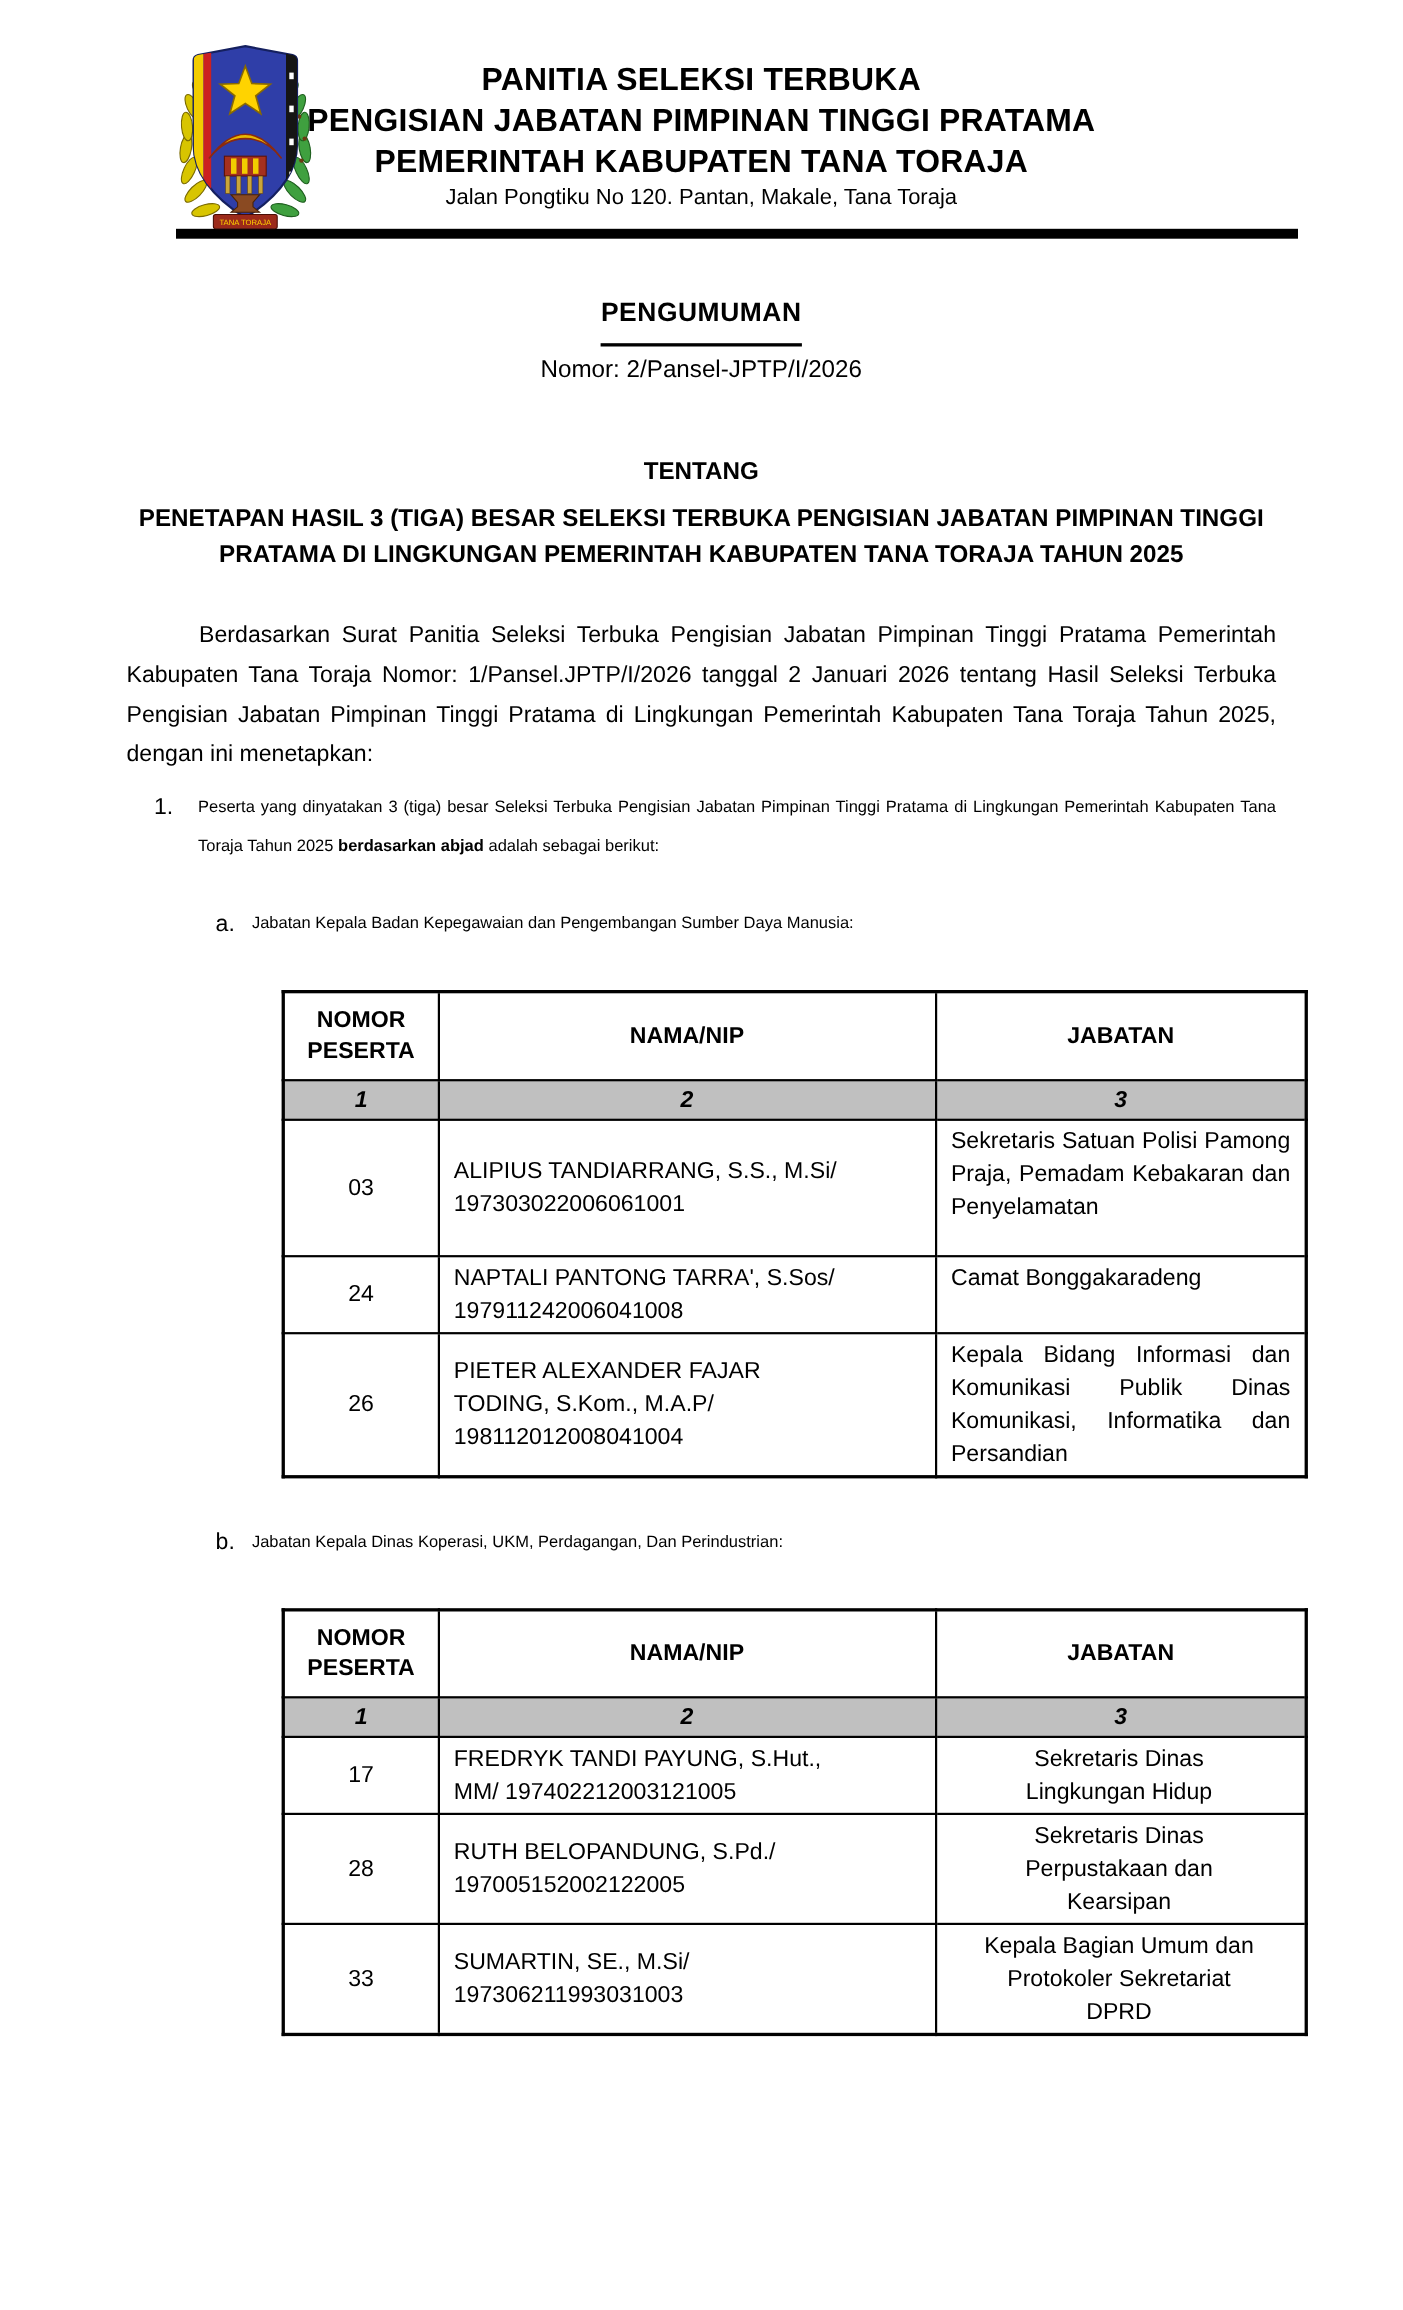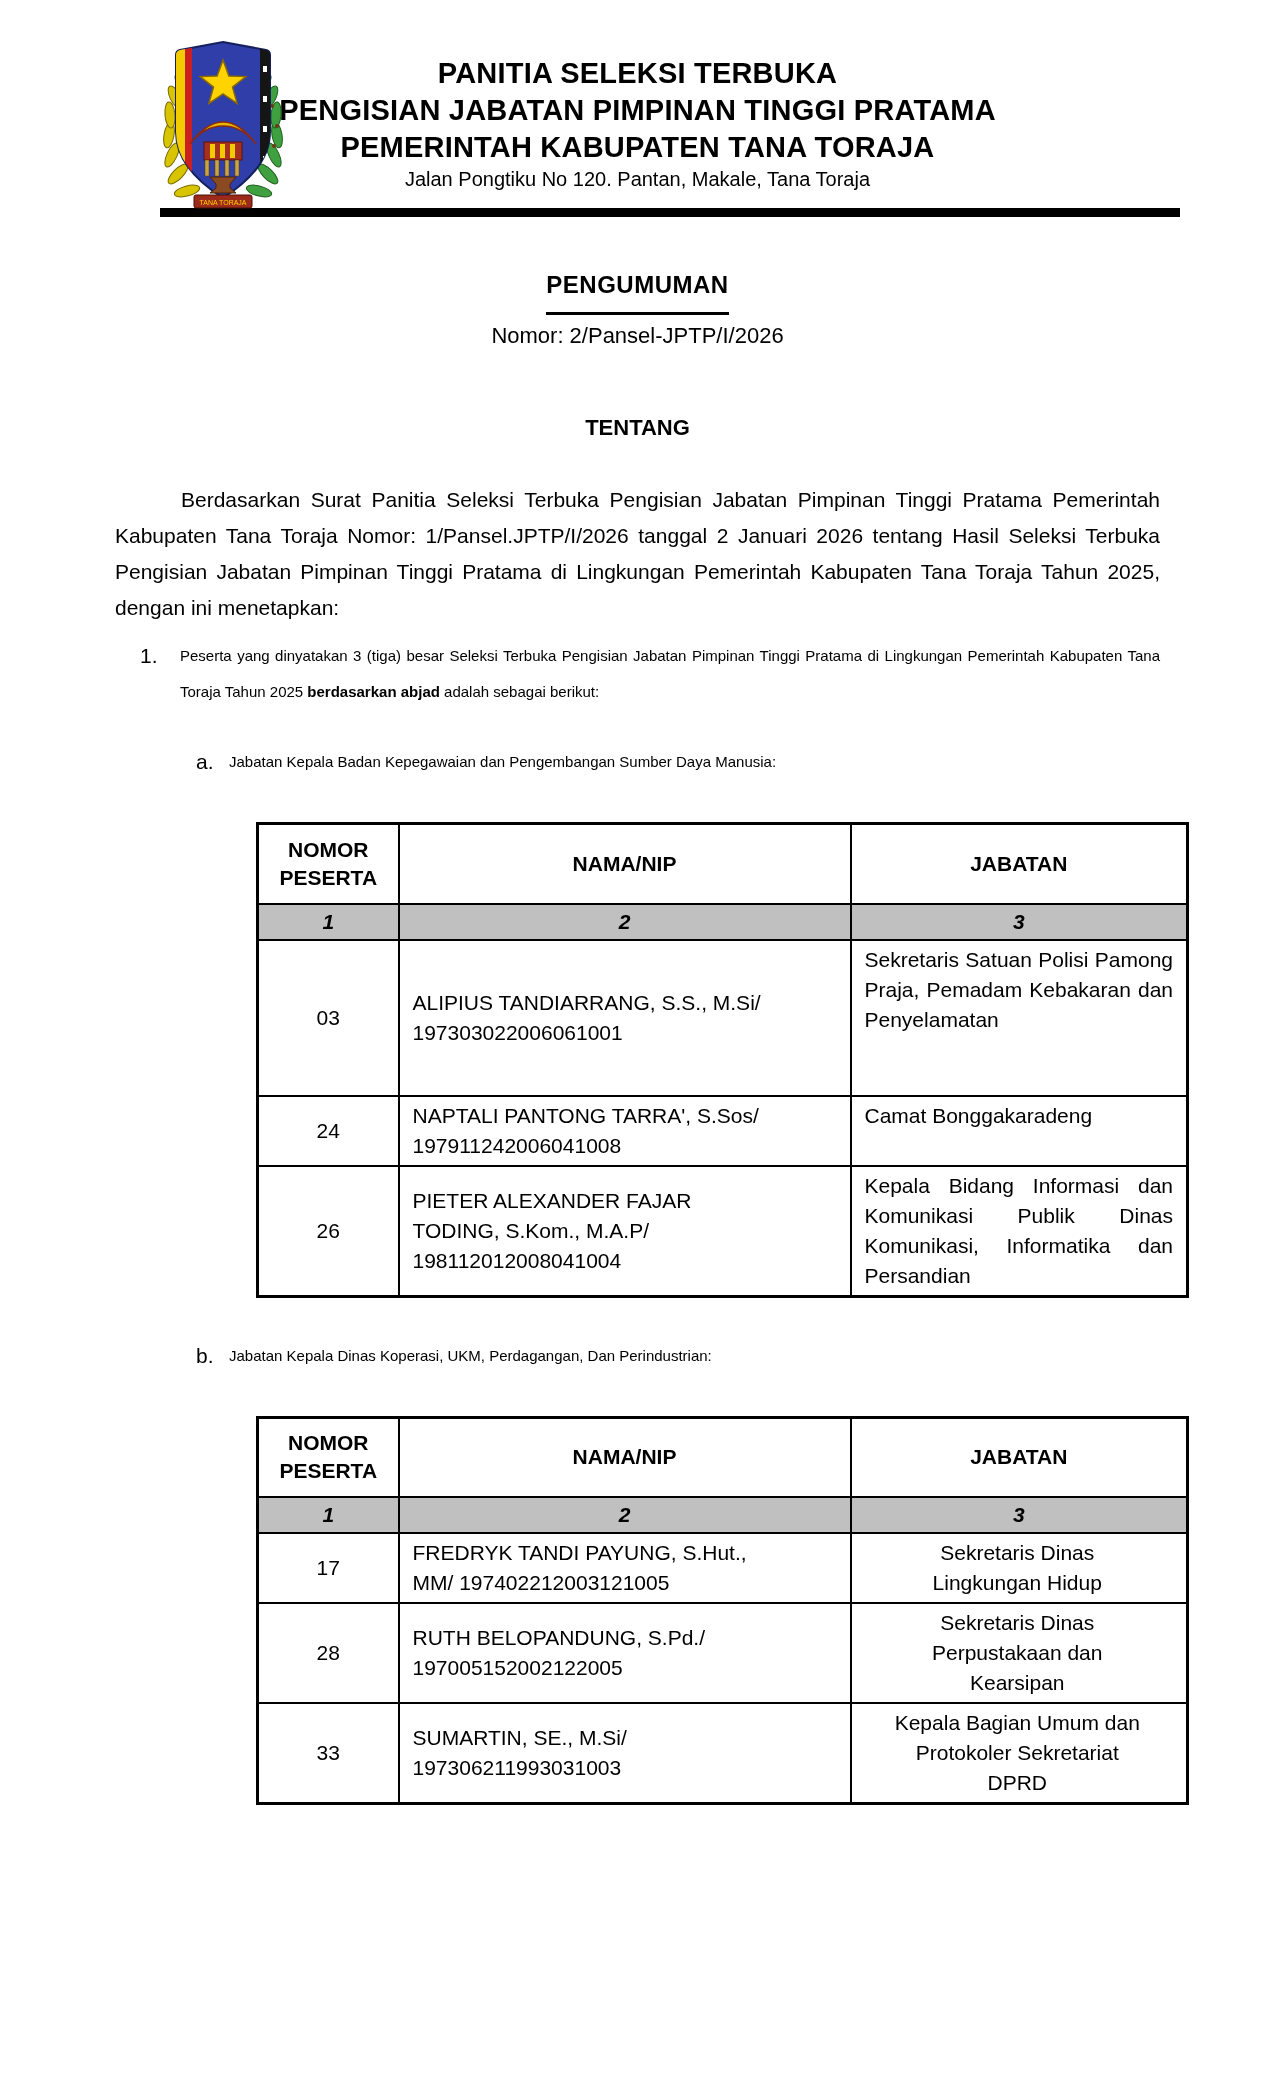--- a/index.html
+++ b/index.html
@@ -57,21 +57,21 @@
   .num-row td {
     height: 36px; background: #c0c0c0;
     font-size: 21px; font-weight: bold; font-style: italic;
     text-align: center; vertical-align: middle;
   }
   .doc-table tbody td { font-size: 21px; line-height: 30px; padding: 4px 13px; }
   .c-no { text-align: center; vertical-align: middle; }
   .c-nama { text-align: left; vertical-align: middle; white-space: pre-line; }
   .t-a .c-jab { text-align: justify; vertical-align: top; }
   .t-b .c-jab { text-align: center; vertical-align: middle; white-space: pre-line; padding-left: 10px; }
-  .t-a tr.r0 td { height: 156px; }
+  .t-a tr.r0 td { height: 124px; }
   .t-a tr.r1 td { height: 64px; }
   .t-a tr.r2 td { height: 128px; }
   .t-b tr.r0 td { height: 64px; }
   .t-b tr.r1 td { height: 92px; }
   .t-b tr.r2 td { height: 92px; }
 
   .section-b-heading { margin-top: 40px; }
 </style>
 </head>
 <body>
@@ -152,20 +152,21 @@
   </header>
 
   <main>
 
     <div class="announce-title">
       <span class="underlined">PENGUMUMAN</span>
     </div>
     <div class="announce-number">Nomor: 2/Pansel-JPTP/I/2026</div>
 
     <div class="tentang">TENTANG</div>
+    <div class="subject">PENETAPAN HASIL 3 (TIGA) BESAR SELEKSI TERBUKA PENGISIAN JABATAN PIMPINAN TINGGI PRATAMA DI LINGKUNGAN PEMERINTAH KABUPATEN TANA TORAJA TAHUN 2025</div>
 
     <p class="opening">Berdasarkan Surat Panitia Seleksi Terbuka Pengisian Jabatan Pimpinan Tinggi Pratama Pemerintah Kabupaten Tana Toraja Nomor: 1/Pansel.JPTP/I/2026 tanggal 2 Januari 2026 tentang Hasil Seleksi Terbuka Pengisian Jabatan Pimpinan Tinggi Pratama di Lingkungan Pemerintah Kabupaten Tana Toraja Tahun 2025, dengan ini menetapkan:</p>
 
     <div class="list-item lvl1">
       <span class="marker">1.</span>
       <div class="li-text"><span>Peserta yang dinyatakan 3 (tiga) besar Seleksi Terbuka Pengisian Jabatan Pimpinan Tinggi Pratama di Lingkungan Pemerintah Kabupaten Tana Toraja Tahun 2025 </span><strong>berdasarkan abjad</strong><span> adalah sebagai berikut:</span></div>
     </div>
 
     <div class="list-item lvl2">
       <span class="marker">a.</span>

